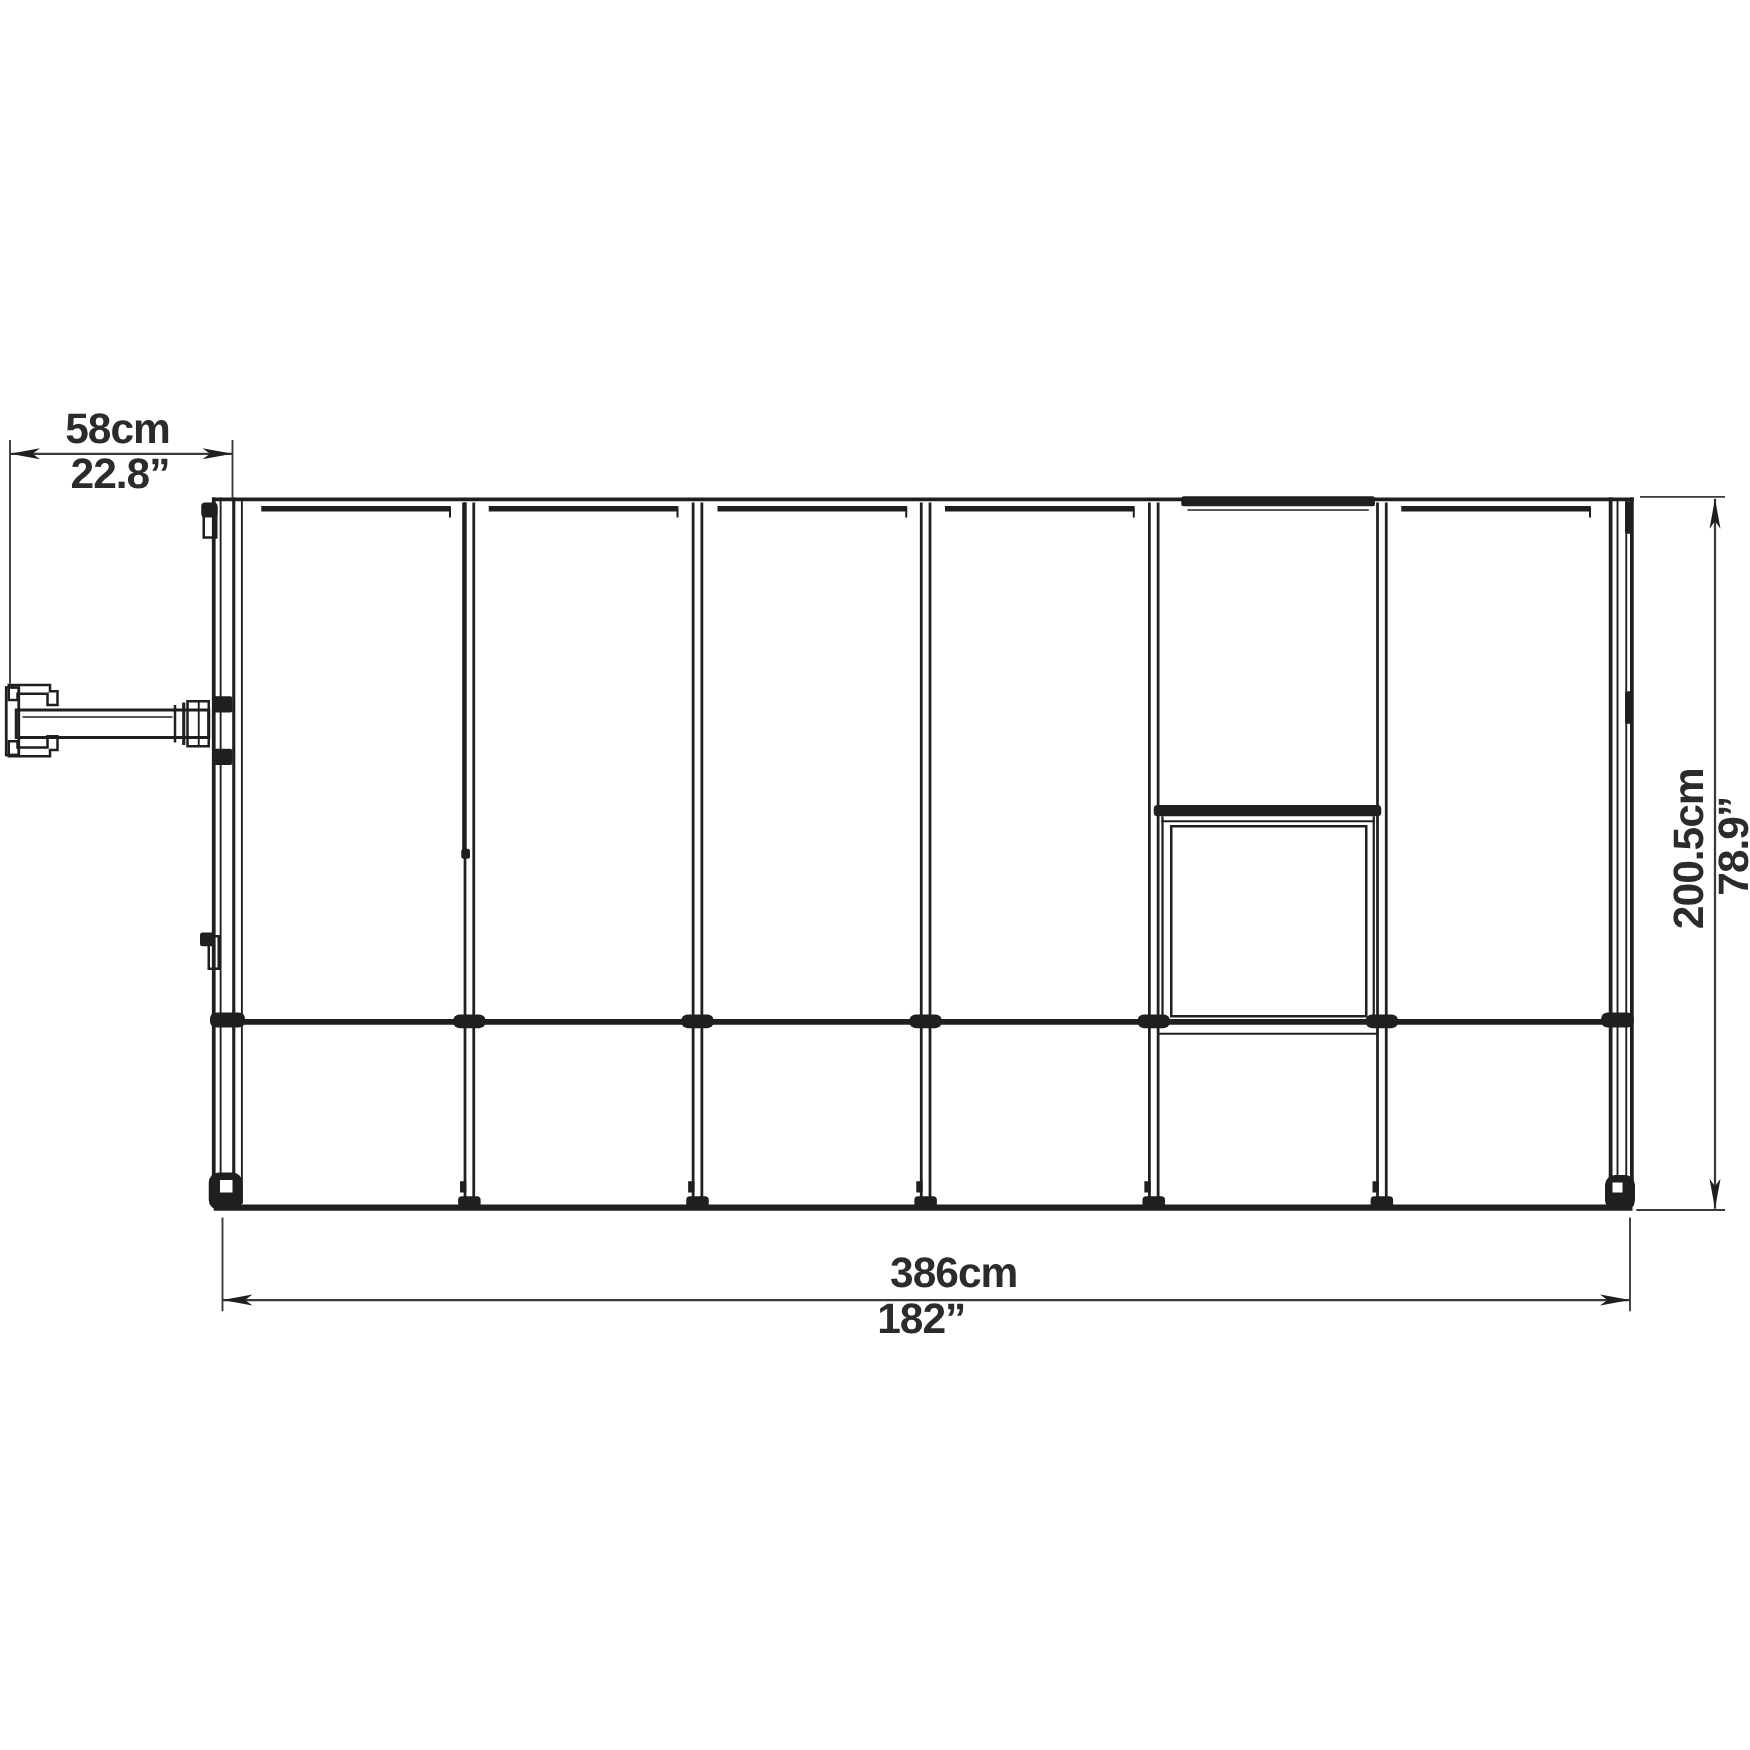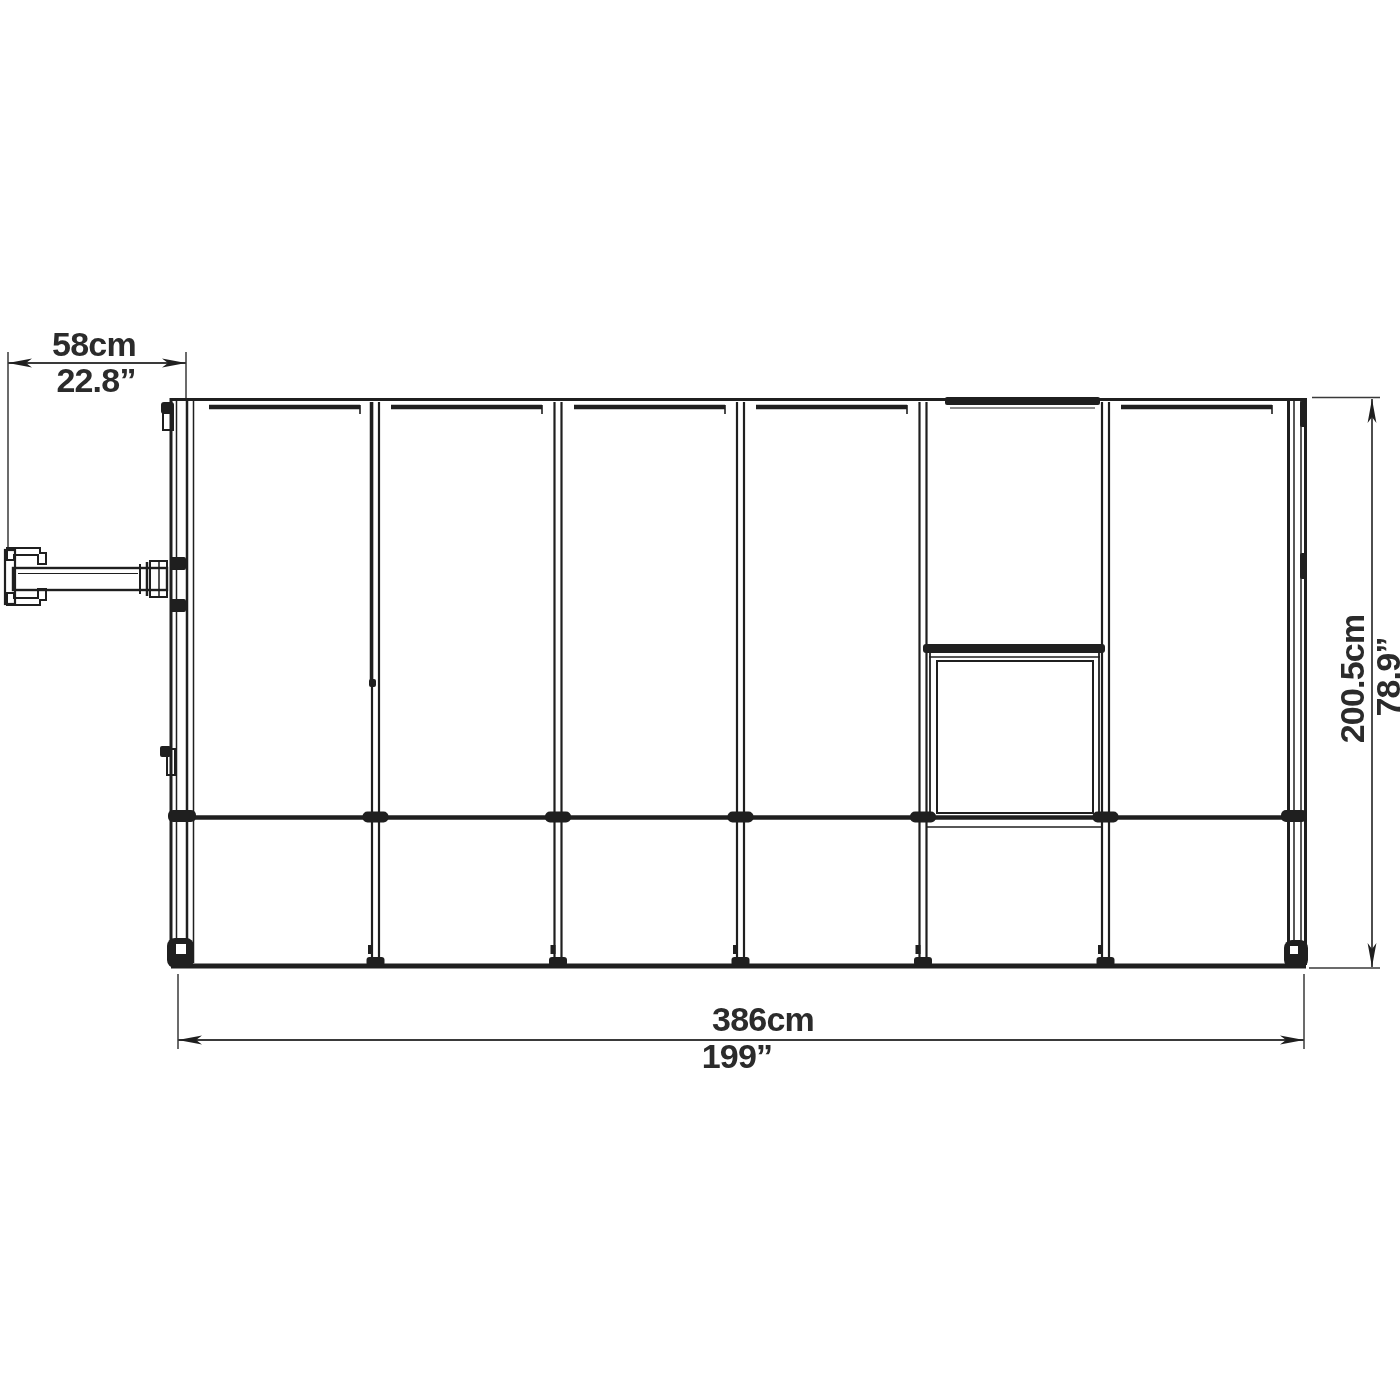--- a/index.html
+++ b/index.html
@@ -169,18 +169,18 @@
       <line class="dim" x1="1372" y1="399" x2="1372" y2="967" stroke-width="1.8"></line>
       <path class="f" d="M1372 399 L1367.6 423 L1372 417 L1376.4 423 Z"></path>
       <path class="f" d="M1372 967 L1367.6 943 L1372 949 L1376.4 943 Z"></path>
     </g>
   </svg>
 
   <div class="lbl" style="left:94px;top:344px;">58cm</div>
   <div class="lbl" style="left:96px;top:380px;">22.8”</div>
 
   <div class="lbl" style="left:763px;top:1019px;">386cm</div>
-  <div class="lbl" style="left:737px;top:1056px;">199”</div>
+  <div class="lbl" style="left:737px;top:1056px;">182”</div>
 
   <div class="lbl vert" style="left:1352px;top:679px;">200.5cm</div>
   <div class="lbl vert" style="left:1388px;top:677px;">78.9”</div>
 
 </div>
 
 </body></html>

